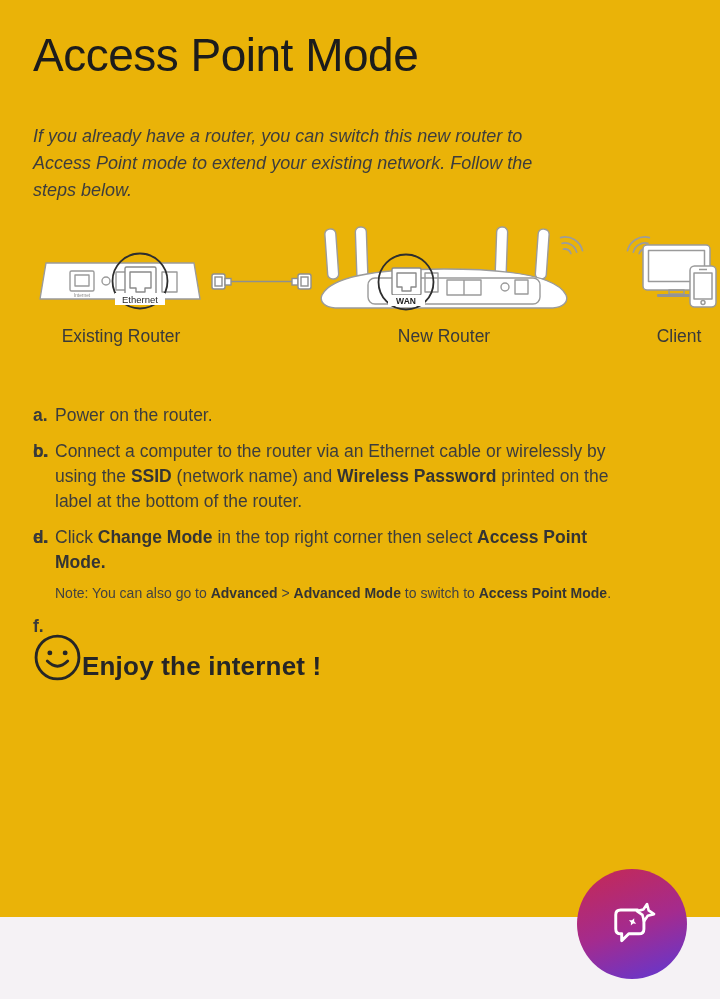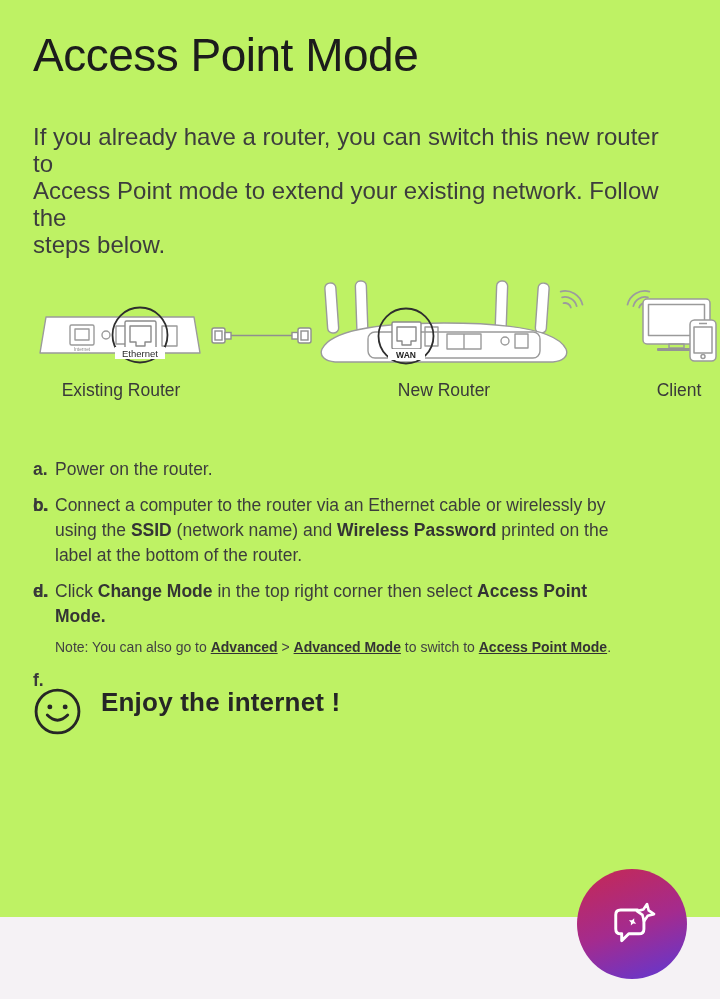--- a/index.html
+++ b/index.html
@@ -1,40 +1,40 @@
 <!DOCTYPE html>
 <html><head>
 <meta charset="utf-8">
 <style>
   html,body{margin:0;padding:0;background:#fff;}
   body{width:720px;height:999px;position:relative;overflow:hidden;
        font-family:"Liberation Sans",sans-serif;color:#3d3d3d;}
-  .page{position:absolute;inset:0;background:#bef264;}
+  .page{position:absolute;inset:0;background:#eab308;}
 
   h1[data-name="page-title"]{
     margin:28px 30px 0 33px;font-size:46px;line-height:1.2;font-weight:400;
     letter-spacing:-0.5px;color:#1c1c1c;white-space:nowrap;}
   p[data-name="intro-text"]{
-    margin:40px 30px 0 33px;max-width:640px;font-size:24px;line-height:27px;
-    color:#3d3d3d;white-space:pre-line;}
+    margin:40px 30px 0 33px;max-width:640px;font-size:18px;line-height:27px;
+    color:#3d3d3d;white-space:pre-line;font-style:italic;}
 
   .diagram-wrap{margin:11px 0 0 16px;}
   svg.diagram{display:block;}
 
   ol.steps{list-style:none;margin:53px 30px 0 33px;padding:0;}
   li.step{position:relative;padding-left:22px;margin:0 0 11px 0;
     font-size:17.5px;line-height:25px;color:#3d3d3d;max-width:655px;
     white-space:pre-line;}
   li.step .letter{position:absolute;left:0;top:0;font-weight:700;color:#3a3a3a;}
   li.step b{font-weight:700;color:#343434;}
   li.step .note{white-space:pre-line;font-size:14px;line-height:19px;
     margin-top:9px;color:#424242;}
-  li.step .note b{font-weight:700;text-decoration:underline;}
+  li.step .note b{font-weight:700;}
 
-  .enjoy{display:flex;align-items:flex-start;gap:19px;margin:30px 0 0 33px;}
+  .enjoy{display:flex;align-items:flex-end;margin:30px 0 0 33px;}
   .enjoy .enjoy-text{font-size:26px;font-weight:700;color:#262626;letter-spacing:0.2px;}
 
   .footer-strip{position:absolute;left:0;bottom:0;width:720px;height:82px;
     background:#f5f2f5;}
 
   .chat-fab{position:absolute;left:577px;top:869px;width:110px;height:110px;
     border:none;border-radius:50%;cursor:pointer;padding:0;
     background:linear-gradient(160deg,#c62953 0%,#a42b8e 52%,#5e38d4 100%);
     display:flex;align-items:center;justify-content:center;}
 </style>

